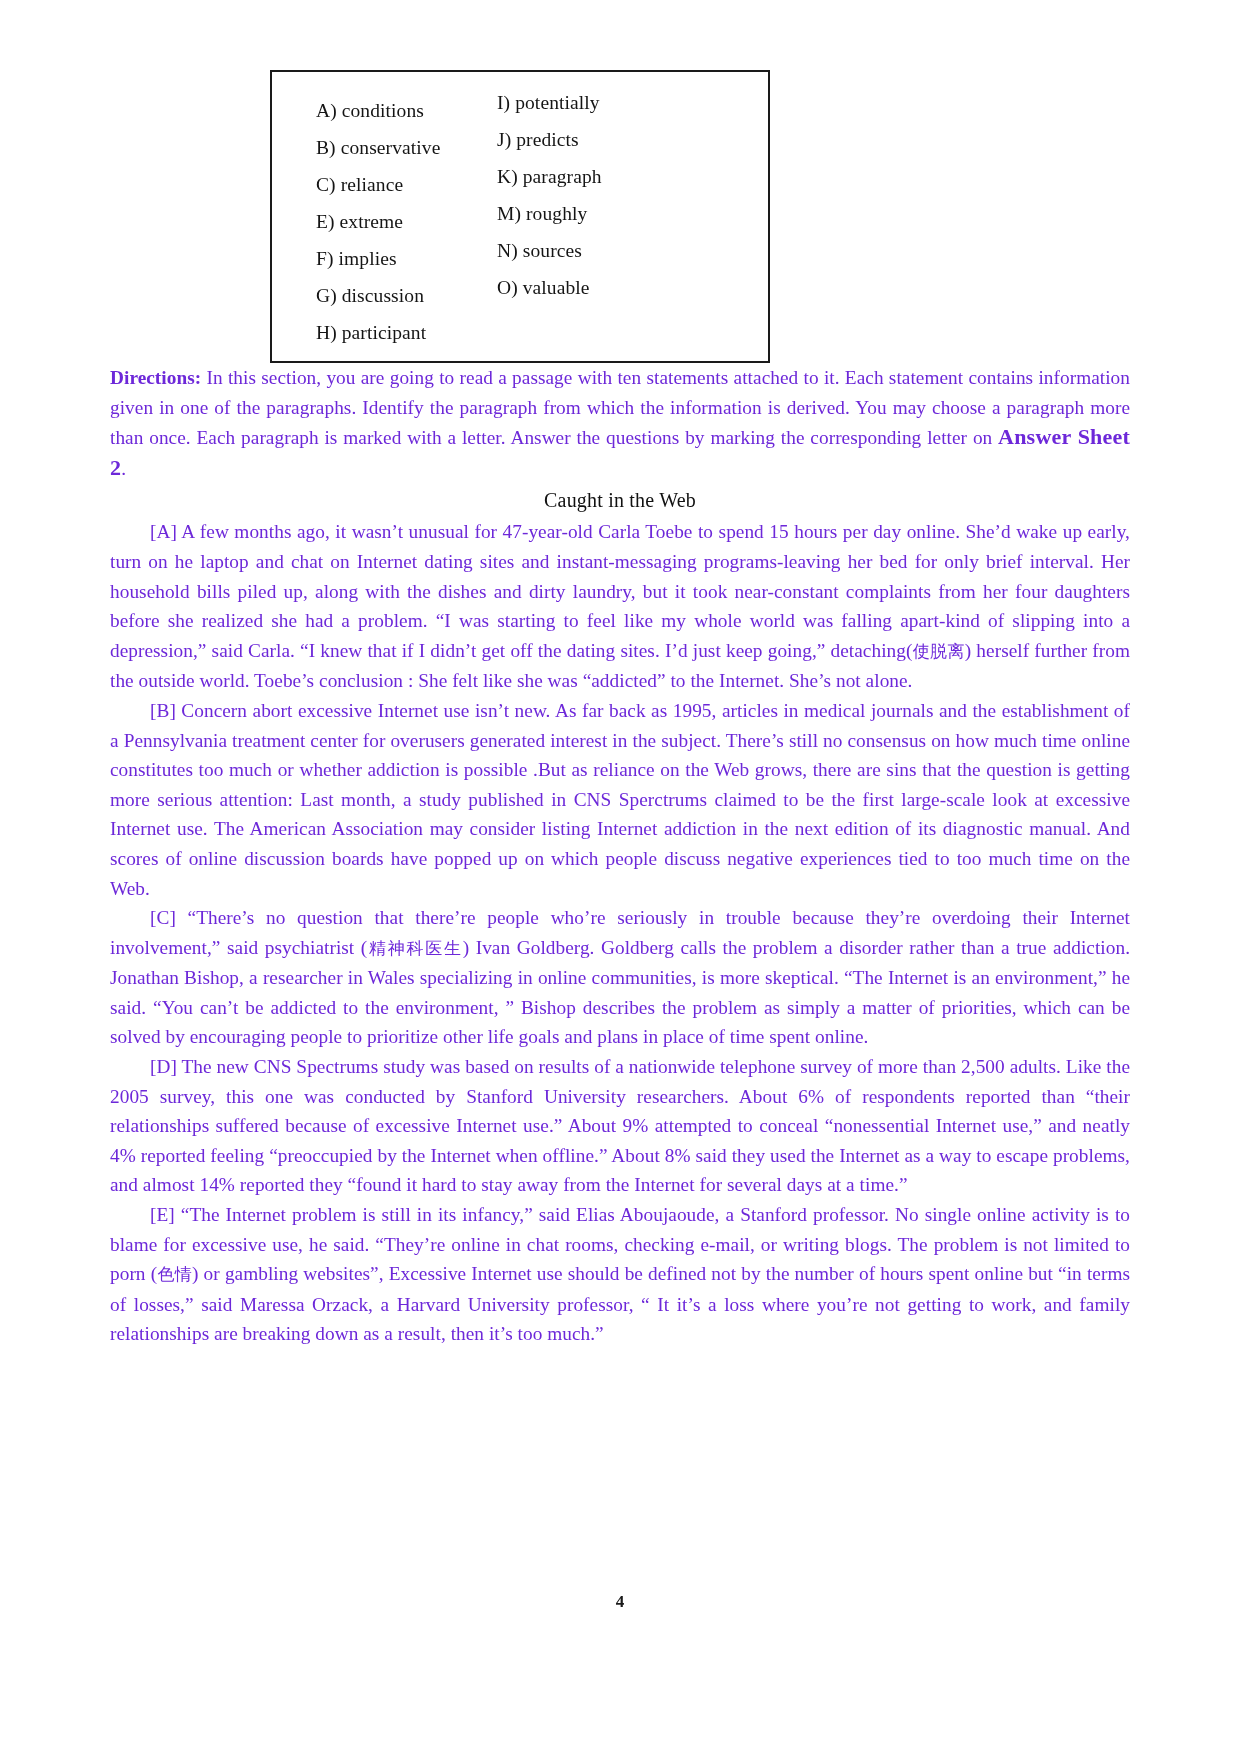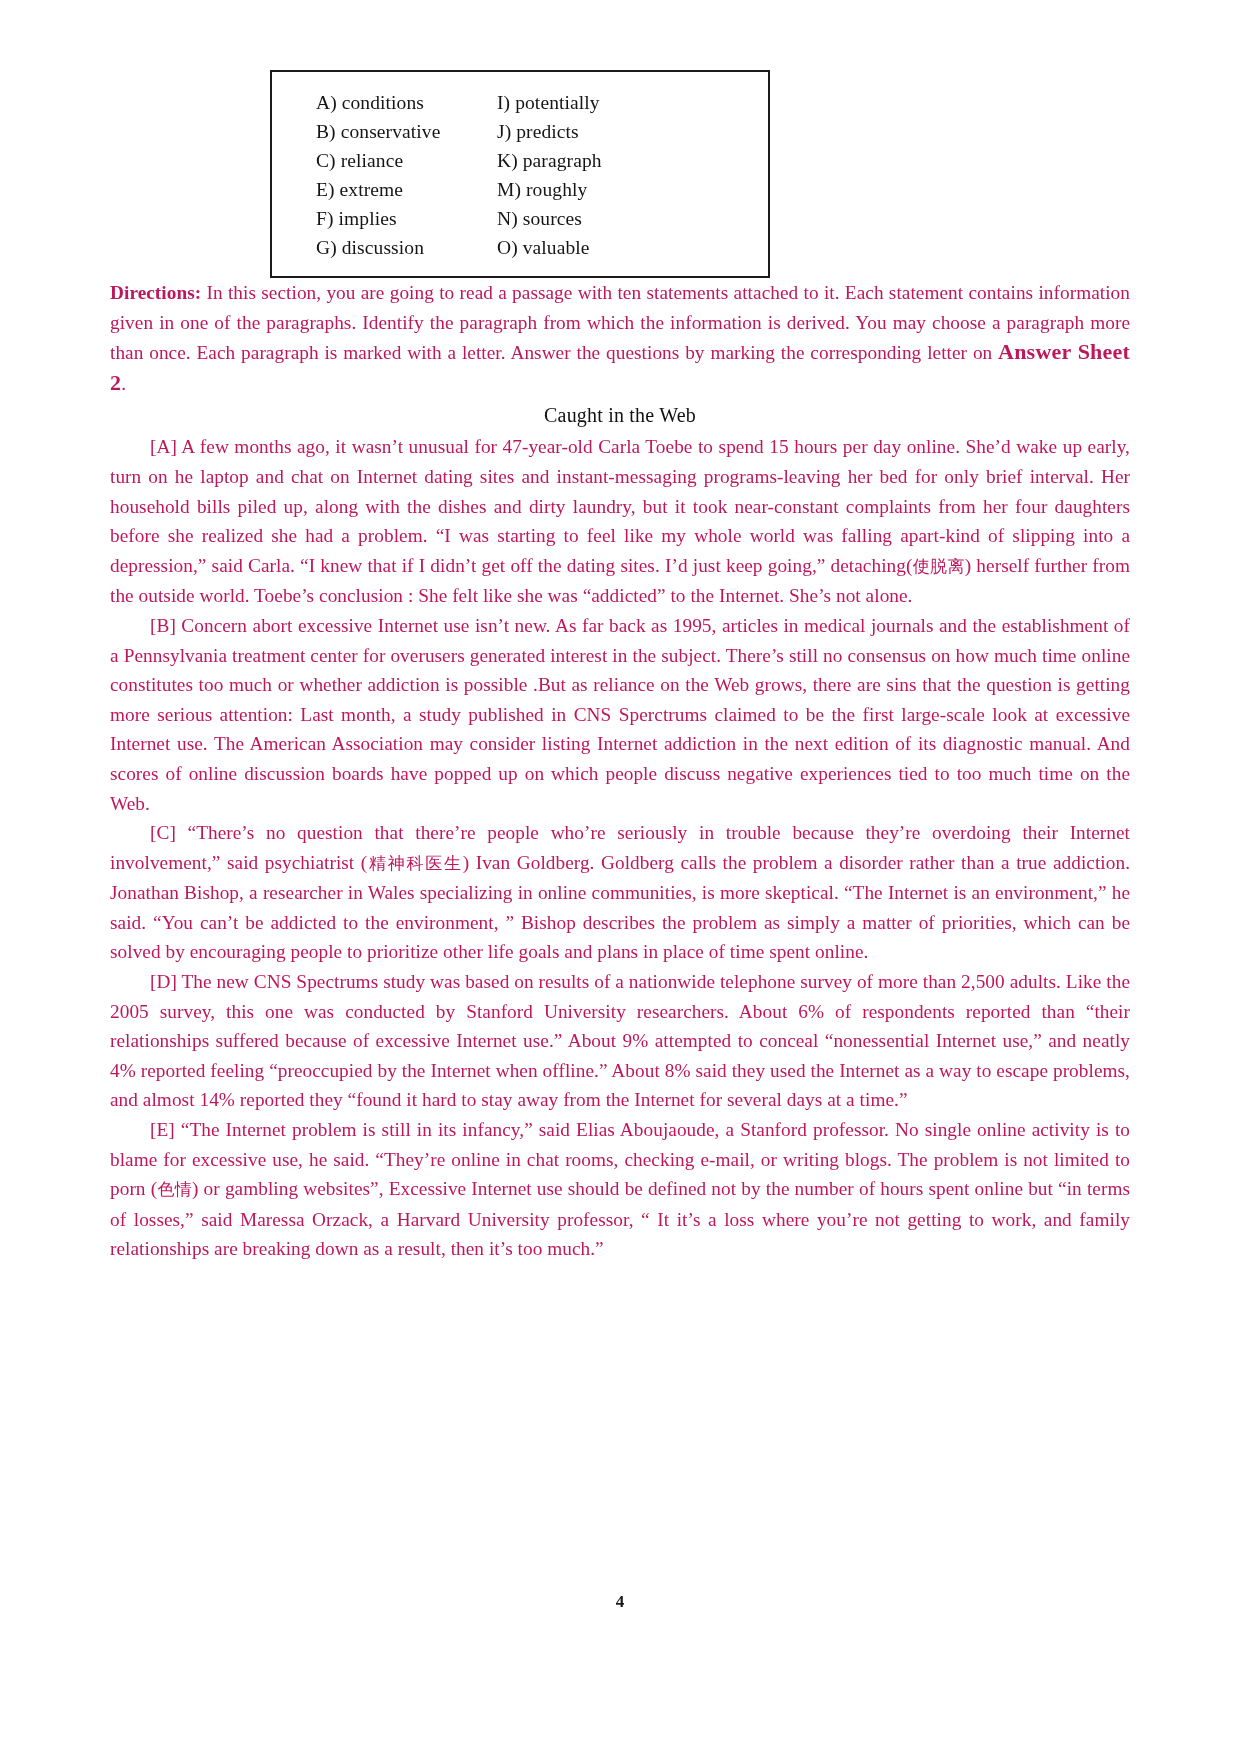--- a/index.html
+++ b/index.html
@@ -38,39 +38,39 @@
     line-height: 1.0;
     padding: 0;
   }
   .wb-cell {
     font-size: 19.5px;
     line-height: 29px;
     letter-spacing: 0.1px;
     white-space: nowrap;
     color: #151515;
   }
-  .wb-left  { width: 205px; padding-left: 44px; box-sizing: border-box; }
+  .wb-left  { width: 205px; padding-left: 44px; box-sizing: border-box; margin-top: 8px; }
   .wb-right { width: 250px; padding-left: 20px; box-sizing: border-box; }
 
   
   .section-label {
     font-size: 19.5px;
     font-weight: bold;
     margin: 40px 0 6px 0;
     line-height: 1.2;
     letter-spacing: 0.2px;
   }
   p.para {
     font-size: 19.3px;
     line-height: 29.6px;
     margin: 0 0 0 0;
     text-align: justify;
     text-justify: inter-word;
     letter-spacing: 0.05px;
-    color: #be185d;
+    color: #6d28d9;
   }
   p.para.indent { text-indent: 40px; }
   .b { font-weight: bold; }
   .answersheet {
     font-weight: bold;
     font-size: 22px;
     letter-spacing: 0.2px;
   }
   .passage-title {
     text-align: center;
@@ -118,20 +118,24 @@
       <div class="wb-cell wb-right">M) roughly</div>
     </div>
     <div class="wb-row">
       <div class="wb-cell wb-left">F) implies</div>
       <div class="wb-cell wb-right">N) sources</div>
     </div>
     <div class="wb-row">
       <div class="wb-cell wb-left">G) discussion</div>
       <div class="wb-cell wb-right">O) valuable</div>
     </div>
+    <div class="wb-row">
+      <div class="wb-cell wb-left">H) participant</div>
+      <div class="wb-cell wb-right"></div>
+    </div>
   </div>
 
 
   <p class="para"><span class="b">Directions:</span><span> In this section, you are going to read a passage with ten statements attached to it. Each statement contains information given in one of the paragraphs. Identify the paragraph from which the information is derived. You may choose a paragraph more than once. Each paragraph is marked with a letter. Answer the questions by marking the corresponding letter on </span><span class="answersheet">Answer Sheet 2</span><span>.</span></p>
 
   <div class="passage-title">Caught in the Web</div>
 
   <p class="para indent"><span>[A] A few months ago, it wasn’t unusual for 47-year-old Carla Toebe to spend 15 hours per day online. She’d wake up early, turn on he laptop and chat on Internet dating sites and instant-messaging programs-leaving her bed for only brief interval. Her household bills piled up, along with the dishes and dirty laundry, but it took near-constant complaints from her four daughters before she realized she had a problem. “I was starting to feel like my whole world was falling apart-kind of slipping into a depression,” said Carla. “I knew that if I didn’t get off the dating sites. I’d just keep going,” detaching(</span><span class="cn">使脱离</span><span>) herself further from the outside world. Toebe’s conclusion : She felt like she was “addicted” to the Internet. She’s not alone.</span></p>
 
   <p class="para indent">[B] Concern abort excessive Internet use isn’t new. As far back as 1995, articles in medical journals and the establishment of a Pennsylvania treatment center for overusers generated interest in the subject. There’s still no consensus on how much time online constitutes too much or whether addiction is possible .But as reliance on the Web grows, there are sins that the question is getting more serious attention: Last month, a study published in CNS Sperctrums claimed to be the first large-scale look at excessive Internet use. The American Association may consider listing Internet addiction in the next edition of its diagnostic manual. And scores of online discussion boards have popped up on which people discuss negative experiences tied to too much time on the Web.</p>

